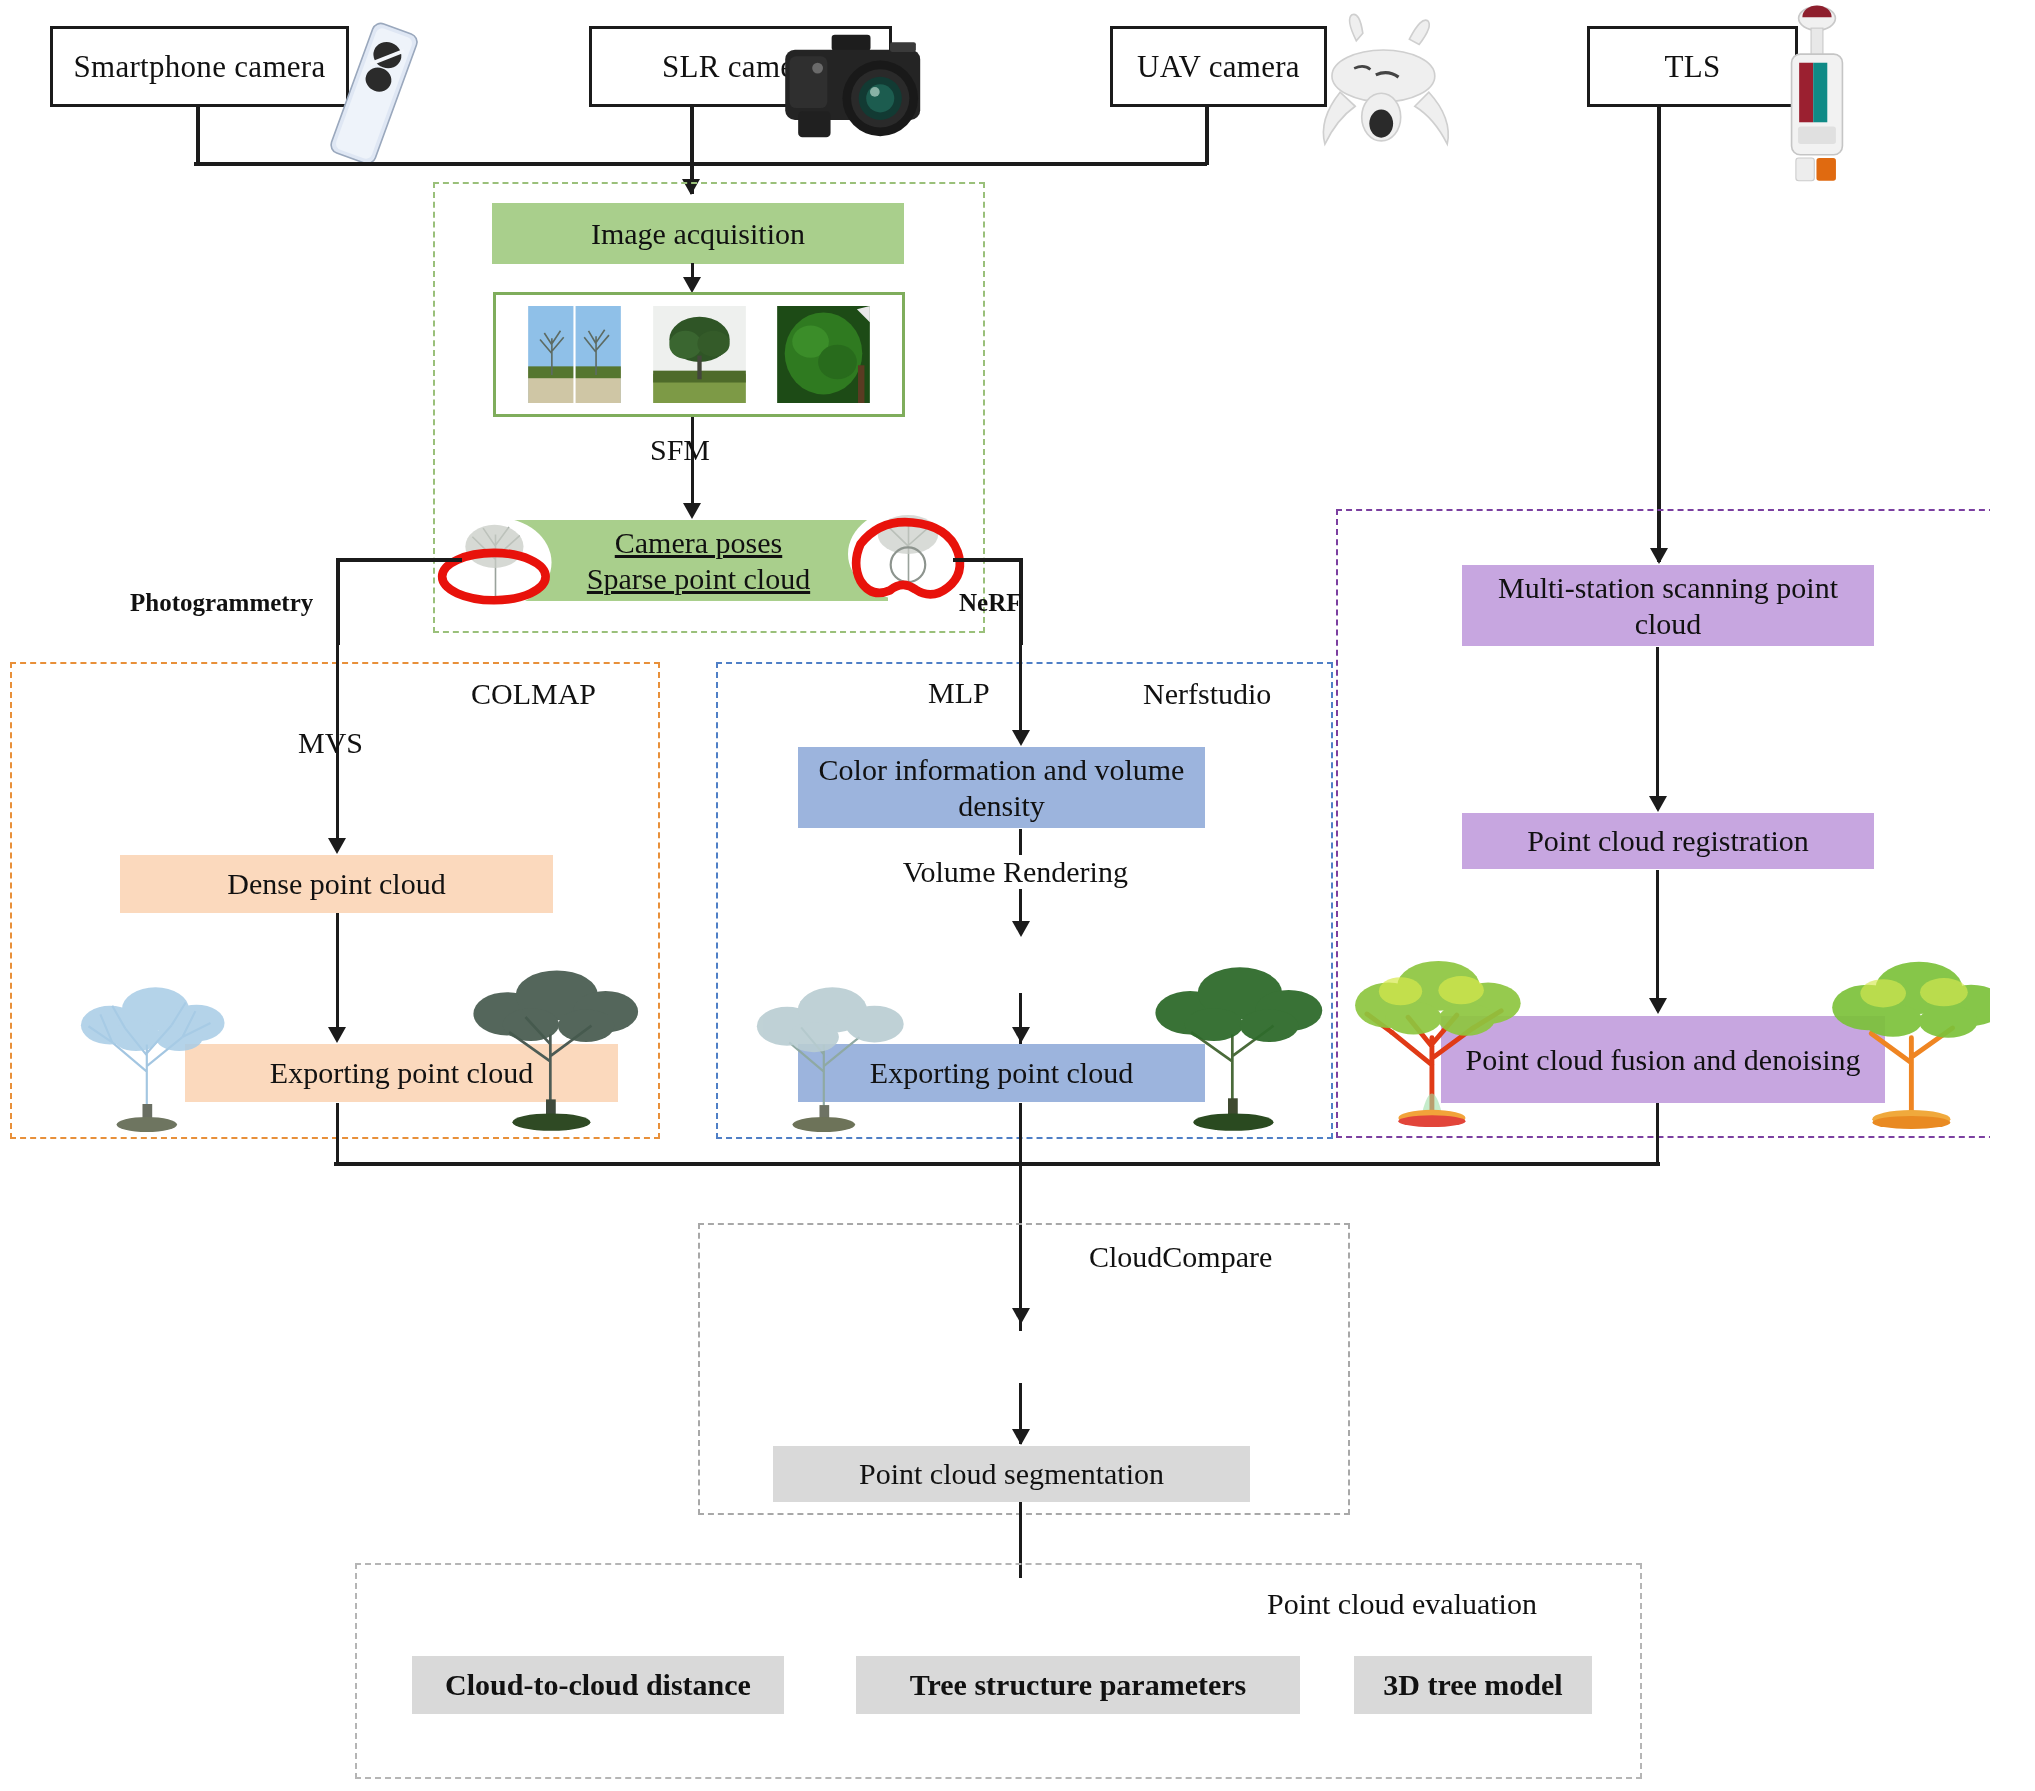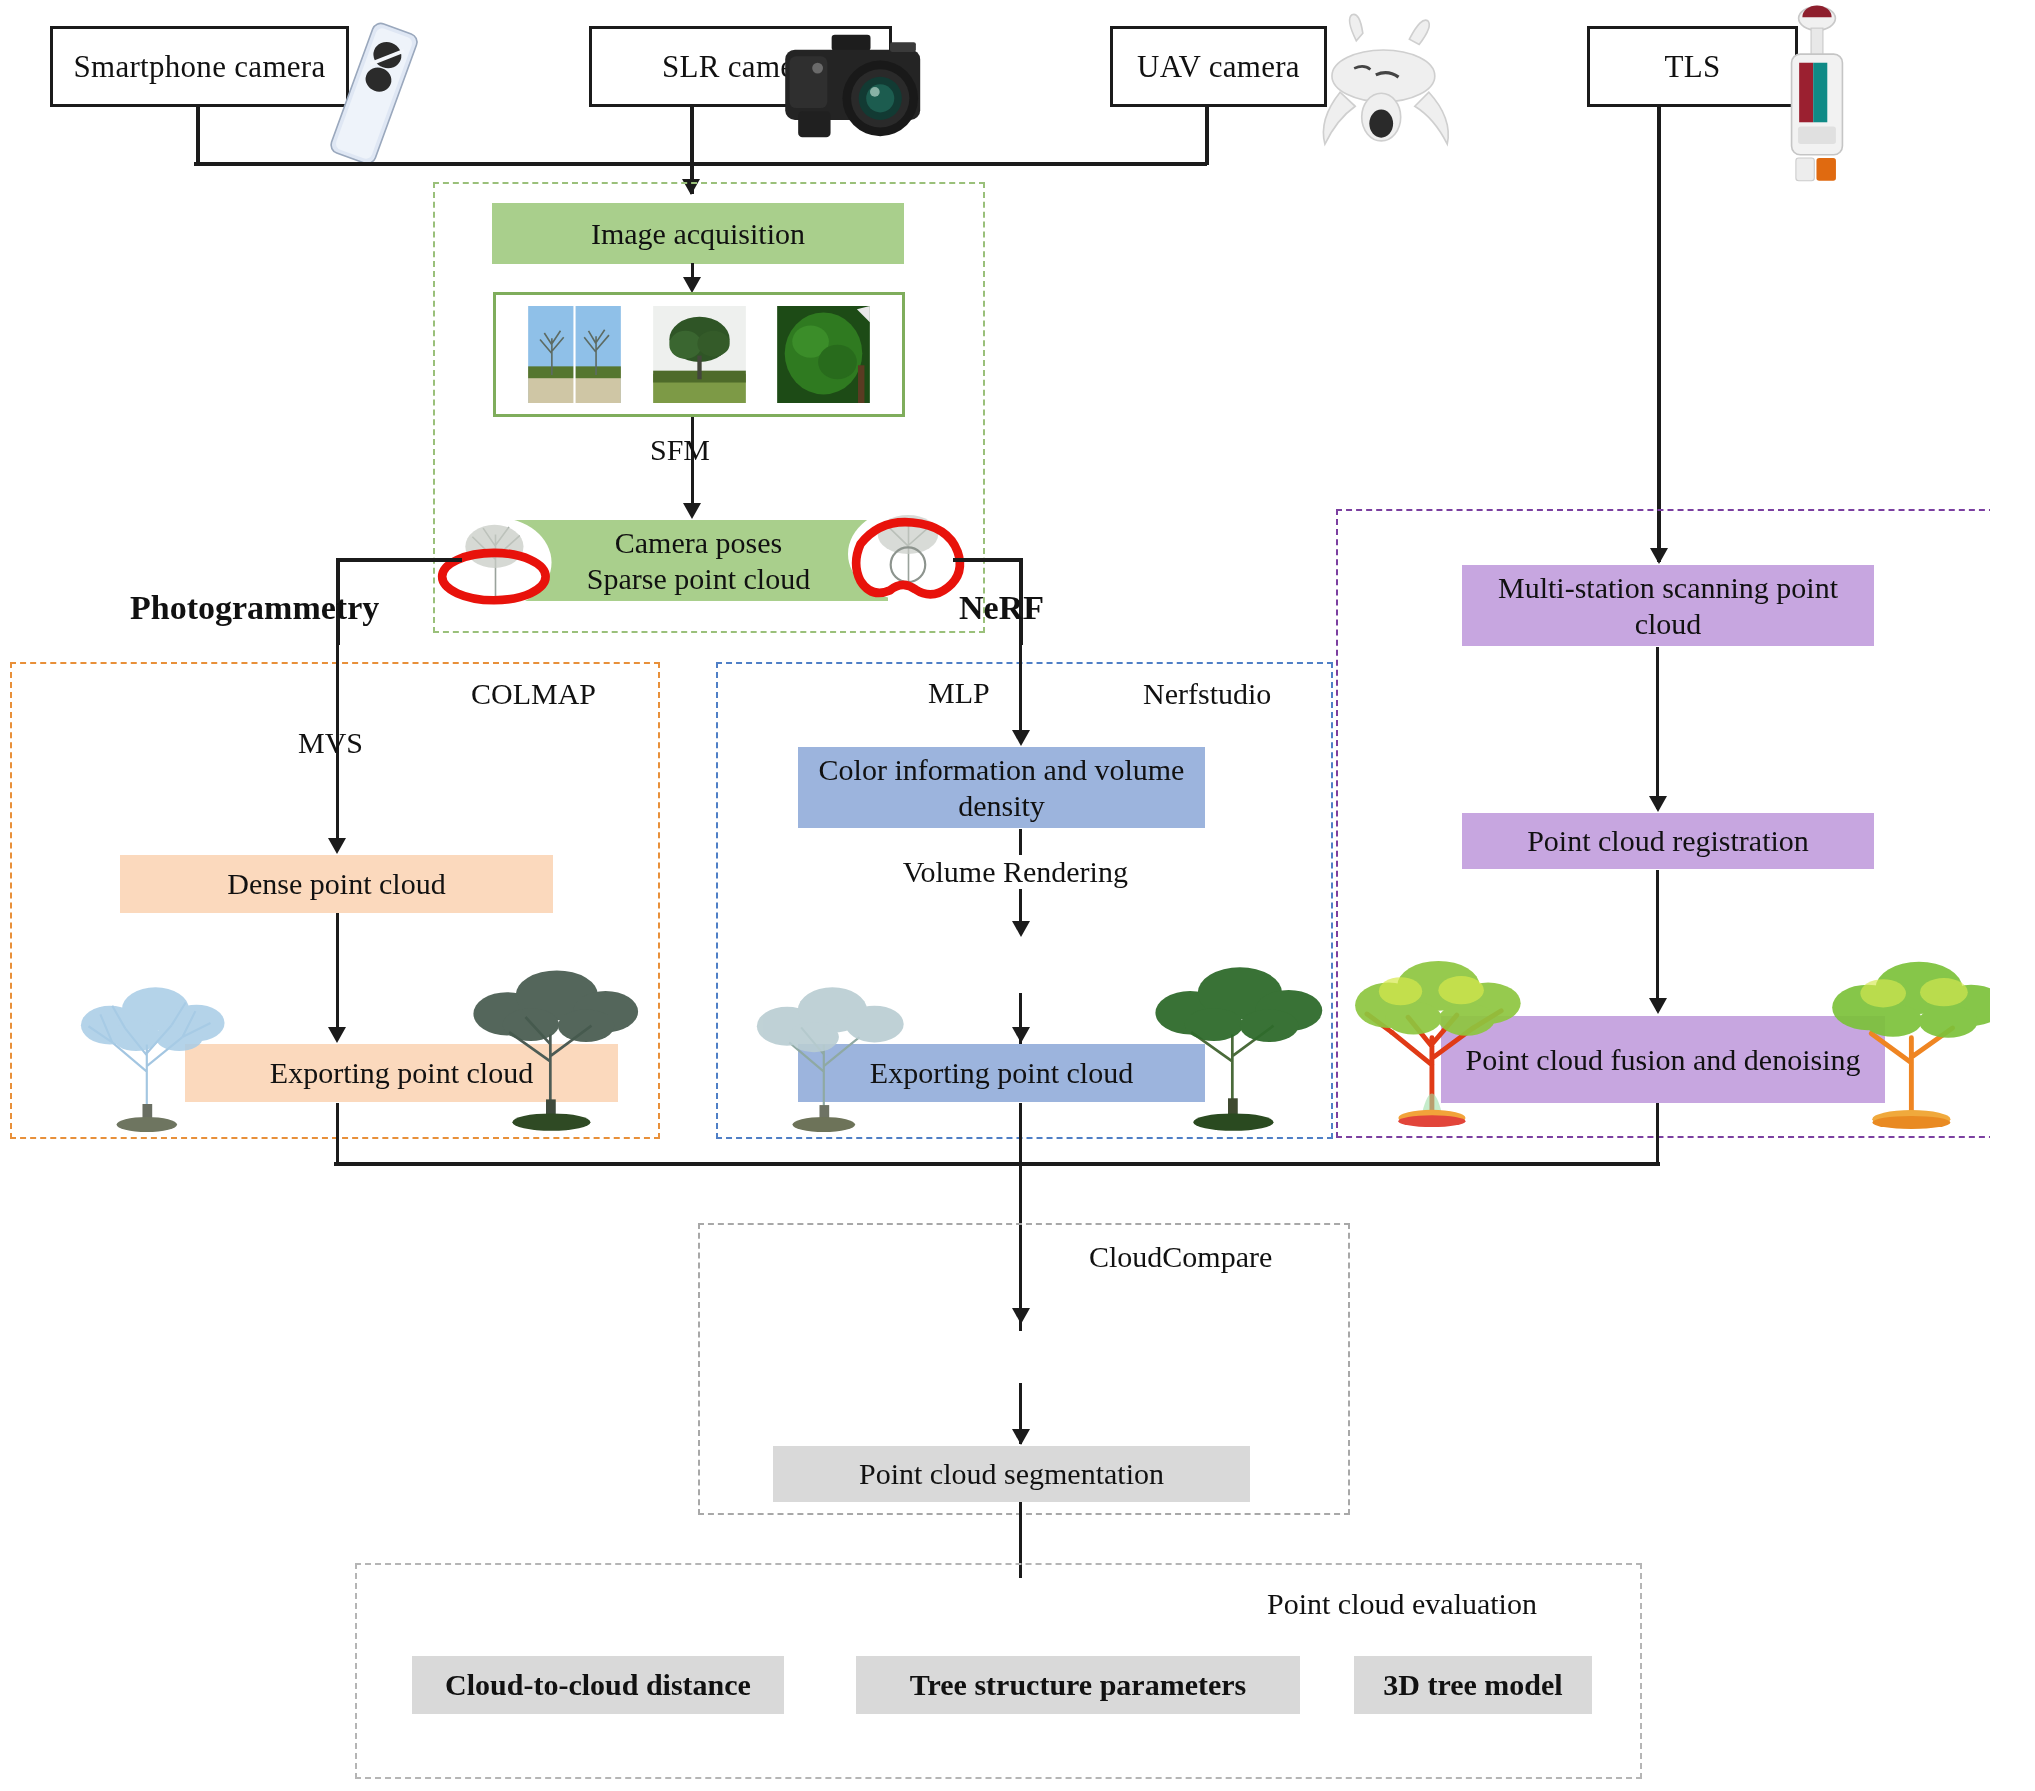--- a/index.html
+++ b/index.html
@@ -36,21 +36,21 @@
   .hline{background:#1b1b1b;height:2.7px;}
   .vline.thick{width:3.8px;}
   .hline.thick{height:4.3px;}
 
   
   .arrow{width:0;height:0;border-left:9.2px solid transparent;border-right:9.2px solid transparent;
          border-top:16.2px solid #1b1b1b;}
 
   
   .lbl{font-size:30px;white-space:nowrap;}
-  .lbl.bold{font-weight:bold;font-size:34px;}
+  .lbl.bold{font-weight:bold;font-size:25px;}
 
   
   .pic{overflow:visible;}
   .imgstrip{border:3.2px solid #7fad5c;background:#fff;display:flex;align-items:center;
             justify-content:space-evenly;}
 </style>
 </head>
 <body>
 
 <div id="stage">
@@ -166,21 +166,21 @@
       <rect x="150" y="110" width="12" height="70" fill="#5a3b22"></rect>
     </svg>
   </div>
 
   <div class="abs vline" style="left:691px;top:417px;height:97px;"></div>
   <div class="abs lbl" style="left:650px;top:433px;">
     <span>SFM</span>
   </div>
   <div class="abs arrow" style="left:683px;top:503px;"></div>
 
-  <div class="abs pbox green" style="left:509px;top:520px;width:379px;height:81px;flex-direction:column;">
+  <div class="abs pbox green" style="left:509px;top:520px;width:379px;height:81px;flex-direction:column;text-decoration:underline;">
     <span>Camera poses</span>
     <span>Sparse point cloud</span>
   </div>
 
   <svg class="abs pic" style="left:433px;top:513px;" width="125" height="97" viewBox="0 0 230 180">
     <ellipse cx="115" cy="92" rx="104" ry="84" fill="#ffffff"></ellipse>
     <g stroke="#9aa39c" stroke-width="3" fill="none">
       <path d="M115 160 L115 40 M115 86 L72 44 M115 82 L160 42 M115 62 L92 28 M115 60 L140 26"></path>
     </g>
     <ellipse cx="113" cy="62" rx="54" ry="40" fill="#c8ccc6" opacity=".75"></ellipse>

